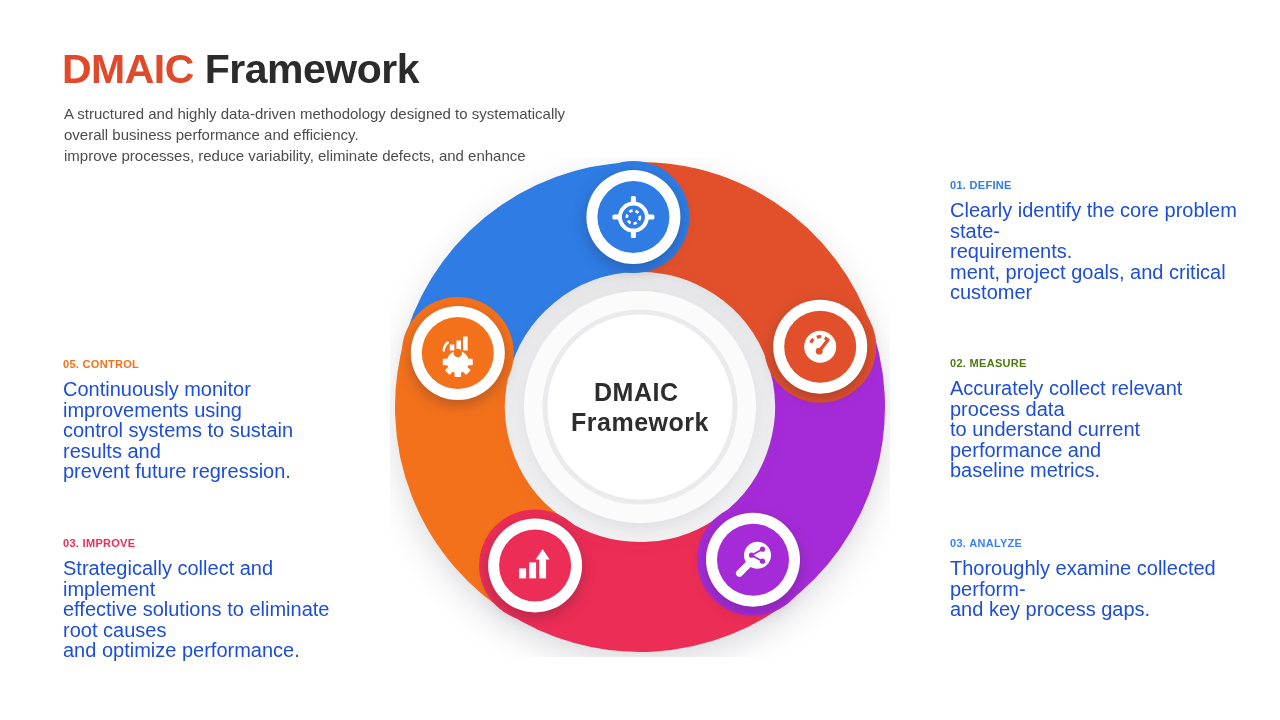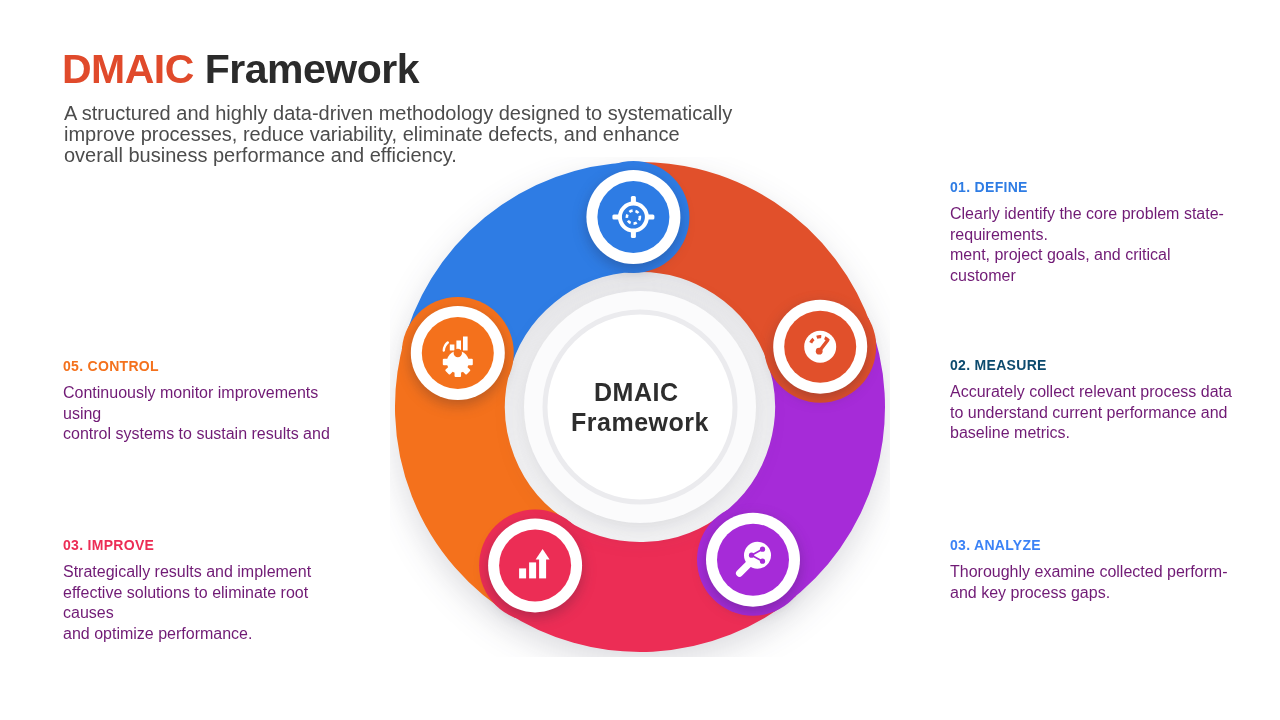--- a/index.html
+++ b/index.html
@@ -9,26 +9,26 @@
   }
   .stage { position:relative; width:1280px; height:656px; background:#ffffff; }
 
   .title {
     position:absolute; left:62px; top:46px;
     font-size:41px; font-weight:bold; letter-spacing:-0.5px; color:#2b2b2b;
     white-space:nowrap;
   }
   .subtitle {
     position:absolute; left:64px; top:103px;
-    font-size:20px; line-height:21px; color:#4c4c4c;
+    font-size:15px; line-height:21px; color:#4c4c4c;
   }
 
   .panel { position:absolute; width:290px; }
-  .panel h3 { margin:0 0 9px 0; font-size:14px; font-weight:bold; letter-spacing:0.3px; }
-  .panel .line { font-size:16px; line-height:20.5px; color:#701a75; }
+  .panel h3 { margin:0 0 9px 0; font-size:11px; font-weight:bold; letter-spacing:0.3px; }
+  .panel .line { font-size:20px; line-height:20.5px; color:#1d4ed8; }
 
   #p-define  { left:950px; top:179px; }
   #p-measure { left:950px; top:357px; }
   #p-analyze { left:950px; top:537px; }
   #p-control { left:63px;  top:358px; }
   #p-improve { left:63px;  top:537px; }
 
   .diagram { position:absolute; left:390px; top:157px; width:500px; height:500px; }
   .ring        { filter: drop-shadow(0 12px 16px rgba(40,40,60,.16)); }
   .badge-ring  { filter: drop-shadow(0 5px 7px rgba(30,30,50,.28)); }
@@ -39,36 +39,36 @@
 </head>
 <body>
 
 <div class="stage">
 
   <div class="title">
     <span style="color: rgb(224, 74, 43);">DMAIC</span><span style="color: rgb(43, 43, 43);"> Framework</span>
   </div>
   <div class="subtitle">
     <div>A structured and highly data-driven methodology designed to systematically</div>
+    <div>overall business performance and efficiency.</div>
     <div>improve processes, reduce variability, eliminate defects, and enhance</div>
-    <div>overall business performance and efficiency.</div>
   </div>
 
   <div class="panel" id="p-define">
     <h3 style="color: rgb(46, 124, 228);">
       <span>01.</span>
       <span>DEFINE</span>
     </h3>
     <div class="line">Clearly identify the core problem state-</div>
     <div class="line">requirements.</div>
     <div class="line">ment, project goals, and critical customer</div>
   </div>
 
   <div class="panel" id="p-measure">
-    <h3 style="color: #0c4a6e;">
+    <h3 style="color: #4d7c0f;">
       <span>02.</span>
       <span>MEASURE</span>
     </h3>
     <div class="line">Accurately collect relevant process data</div>
     <div class="line">to understand current performance and</div>
     <div class="line">baseline metrics.</div>
   </div>
 
   <div class="panel" id="p-analyze">
     <h3 style="color: #3b82f6;">
@@ -77,32 +77,33 @@
     </h3>
     <div class="line">Thoroughly examine collected perform-</div>
     <div class="line">and key process gaps.</div>
   </div>
 
   <div class="panel" id="p-improve">
     <h3 style="color: rgb(236, 45, 85);">
       <span>03.</span>
       <span>IMPROVE</span>
     </h3>
-    <div class="line">Strategically results and implement</div>
+    <div class="line">Strategically collect and implement</div>
     <div class="line">effective solutions to eliminate root causes</div>
     <div class="line">and optimize performance.</div>
   </div>
 
   <div class="panel" id="p-control">
     <h3 style="color: rgb(244, 113, 28);">
       <span>05.</span>
       <span>CONTROL</span>
     </h3>
     <div class="line">Continuously monitor improvements using</div>
     <div class="line">control systems to sustain results and</div>
+    <div class="line">prevent future regression.</div>
   </div>
 
   <svg class="diagram" viewBox="0 0 500 500">
 
     <g class="ring">
 
       <path fill="none" stroke-width="110" d="M 65.2 205.7 A 190 190 0 0 1 243.4 60.1" stroke="#2E7CE4"></path>
       <path fill="none" stroke-width="110" d="M 233.4 60.7 A 190 190 0 0 1 430.2 189.7" stroke="#E1502B"></path>
       <path fill="none" stroke-width="110" d="M 426.8 180.4 A 190 190 0 0 1 363.0 402.7" stroke="#A62BD8"></path>
       <path fill="none" stroke-width="110" d="M 370.9 396.6 A 190 190 0 0 1 145.1 408.4" stroke="#EC2D55"></path>

